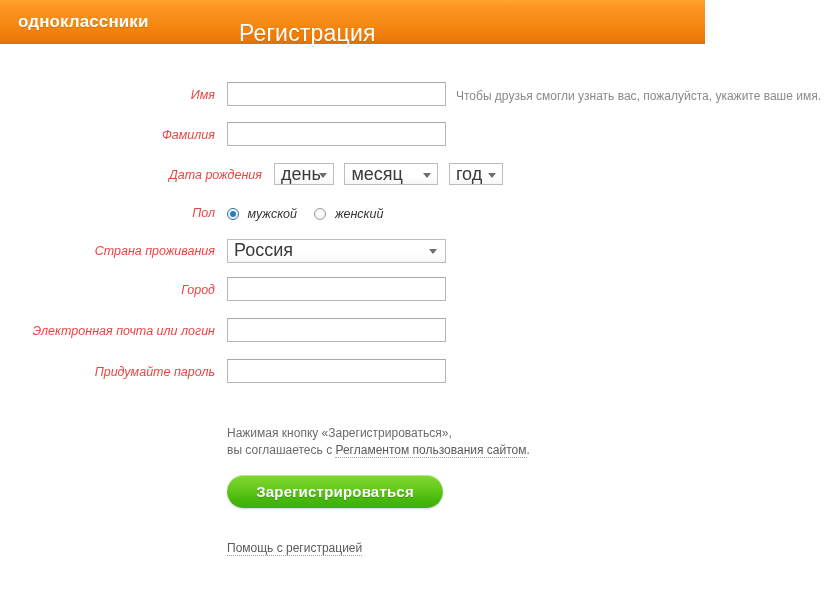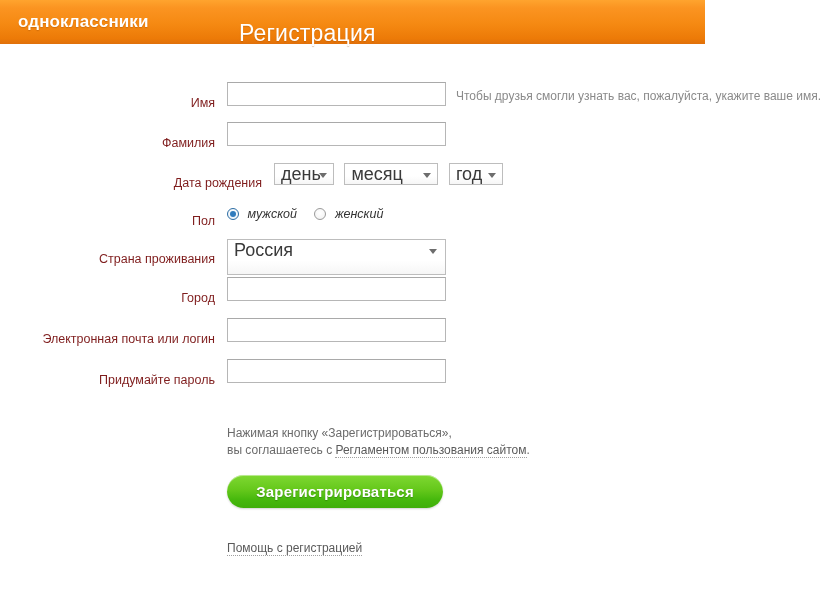--- a/index.html
+++ b/index.html
@@ -67,27 +67,28 @@
 
   .form-row {
     position: absolute;
     left: 0;
     width: 836px;
     height: 26px;
   }
   .row-label {
     position: absolute;
     left: 0;
-    top: 8px;
+    top: 0;
     width: 215px;
     text-align: right;
     font-size: 12.5px;
-    color: #7f1d1d;
+    color: #ef4444;
     line-height: 26px;
     white-space: nowrap;
+    font-style: italic;
   }
   .row-field {
     position: absolute;
     left: 227px;
     top: 0;
   }
 
   .text-input {
     width: 219px;
     height: 24px;
@@ -127,21 +128,21 @@
     top: 9px;
     width: 0;
     height: 0;
     border-left: 4px solid transparent;
     border-right: 4px solid transparent;
     border-top: 5px solid #6d6d6d;
   }
   .sel-day    { width: 60px; }
   .sel-month  { width: 94px; margin-left: 6px; }
   .sel-year   { width: 54px; margin-left: 6px; }
-  .sel-country{ width: 219px; height: 36px; }
+  .sel-country{ width: 219px; height: 24px; }
   .sel-country .sel-text { line-height: 21px; }
   .sel-country .select-arrow { top: 9px; right: 8px; }
 
   
   .radio-group { line-height: 26px; white-space: nowrap; font-size: 12.5px; }
   .radio-item {
     display: inline-block;
     margin-right: 14px;
     vertical-align: middle;
     line-height: 26px;

